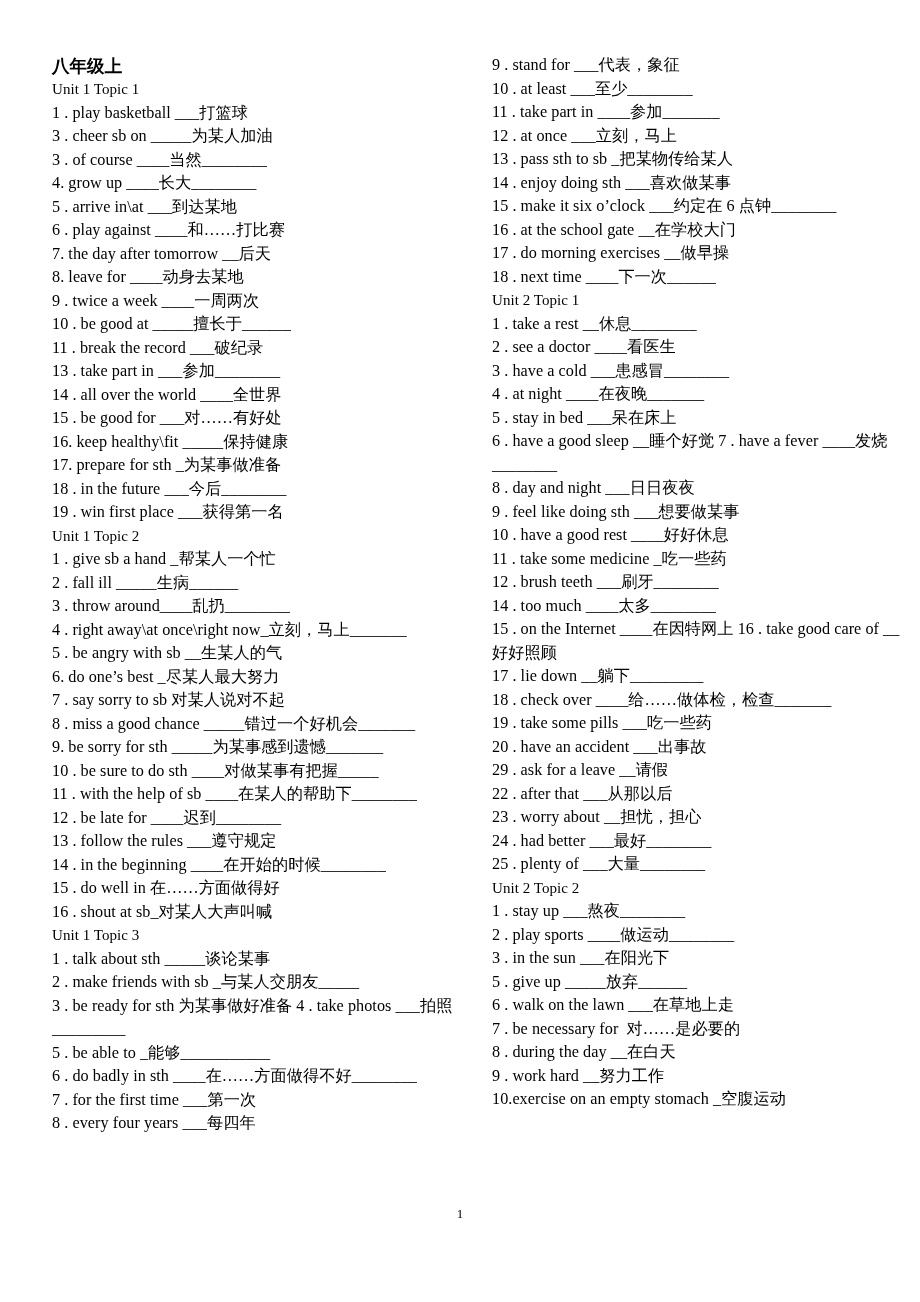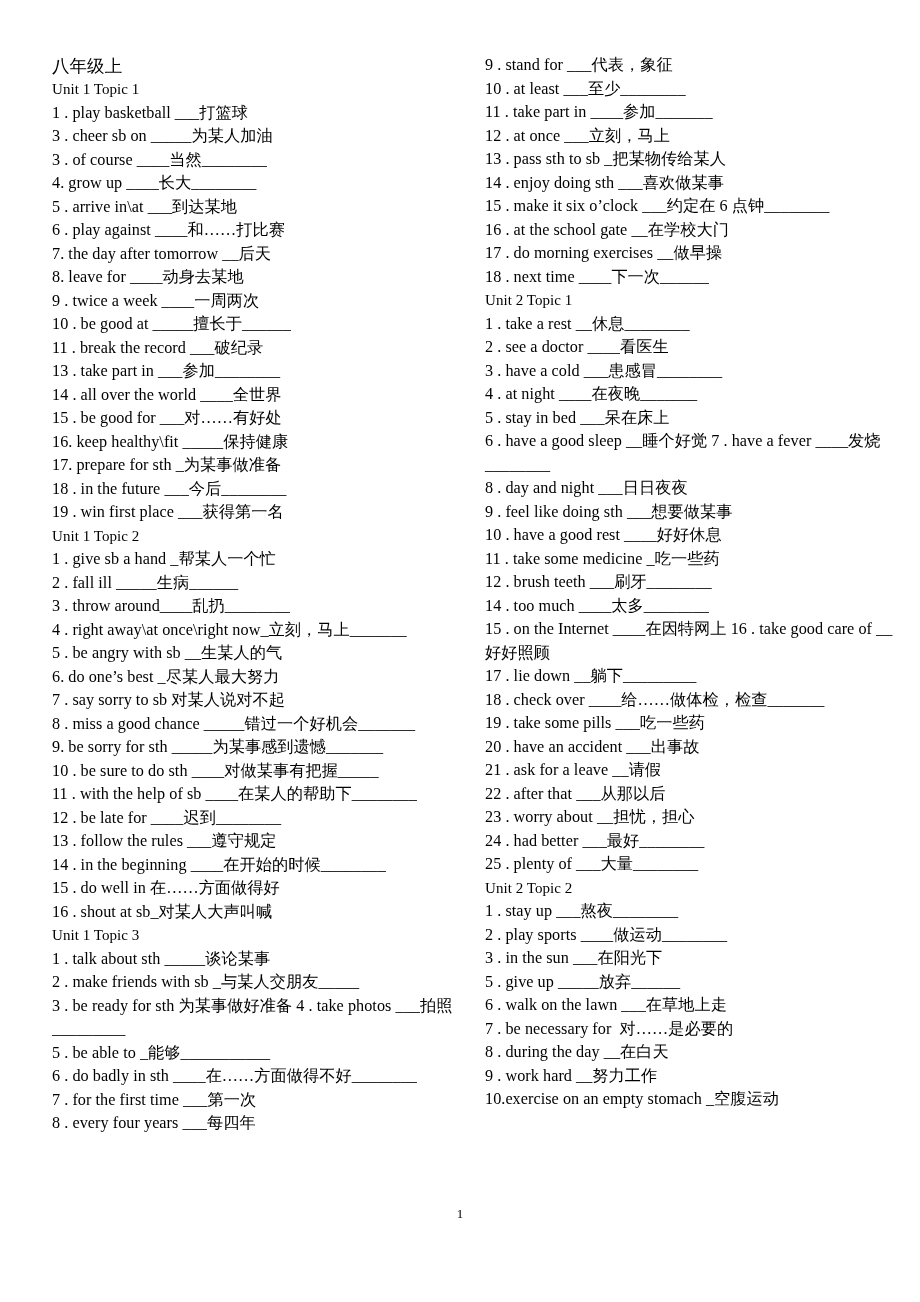--- a/index.html
+++ b/index.html
@@ -28,32 +28,32 @@
     display: flex;
     flex-direction: row;
     align-items: flex-start;
     gap: 0;
   }
   .col {
     width: 410px;
     flex: 0 0 410px;
   }
   .col-right {
-    margin-left: 23px;
+    margin-left: 30px;
   }
   .line {
     font-size: 16.2px;
     line-height: 23.5px;
     white-space: pre-wrap;
     letter-spacing: 0.05px;
     word-break: break-word;
   }
   .line.doc-title {
     font-size: 17.5px;
-    font-weight: normal;
+    font-weight: bold;
     line-height: 24px;
   }
   .line.heading {
     font-size: 15px;
   }
   .page-number {
     position: absolute;
     left: 0;
     right: 0;
     top: 1206px;
@@ -140,21 +140,21 @@
       <div class="line">9 . feel like doing sth ___想要做某事</div>
       <div class="line">10 . have a good rest ____好好休息</div>
       <div class="line">11 . take some medicine _吃一些药</div>
       <div class="line">12 . brush teeth ___刷牙________</div>
       <div class="line">14 . too much ____太多________</div>
       <div class="line">15 . on the Internet ____在因特网上 16 . take good care of __好好照顾</div>
       <div class="line">17 . lie down __躺下_________</div>
       <div class="line">18 . check over ____给……做体检，检查_______</div>
       <div class="line">19 . take some pills ___吃一些药</div>
       <div class="line">20 . have an accident ___出事故</div>
-      <div class="line">21 . ask for a leave __请假</div>
+      <div class="line">29 . ask for a leave __请假</div>
       <div class="line">22 . after that ___从那以后</div>
       <div class="line">23 . worry about __担忧，担心</div>
       <div class="line">24 . had better ___最好________</div>
       <div class="line">25 . plenty of ___大量________</div>
       <div class="line heading">Unit 2 Topic 2</div>
       <div class="line">1 . stay up ___熬夜________</div>
       <div class="line">2 . play sports ____做运动________</div>
       <div class="line">3 . in the sun ___在阳光下</div>
       <div class="line">5 . give up _____放弃______</div>
       <div class="line">6 . walk on the lawn ___在草地上走</div>

